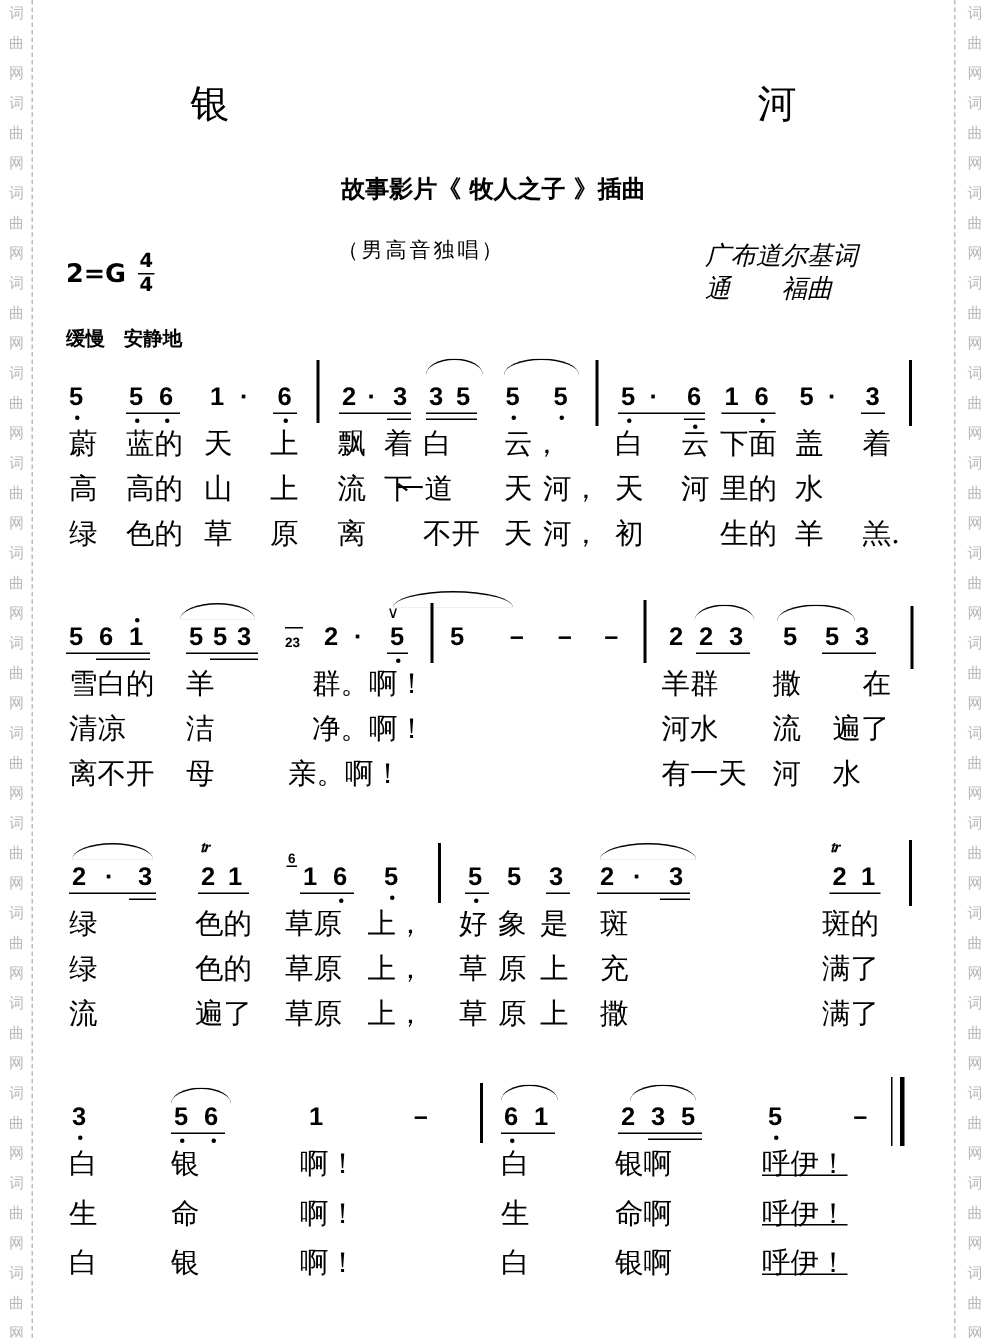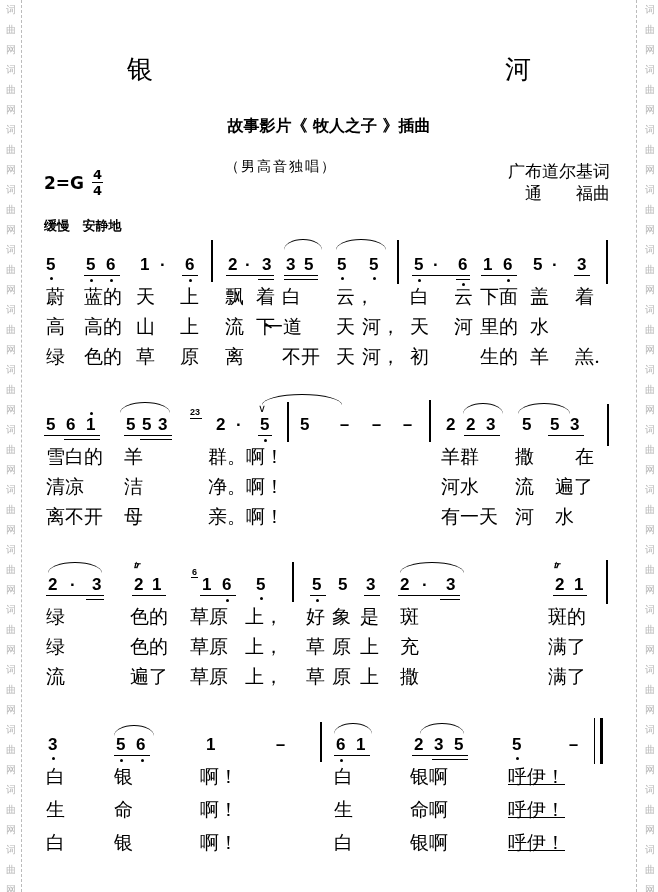--- a/index.html
+++ b/index.html
@@ -28,21 +28,21 @@
     position: absolute; top: 116px; left: 0; width: 658px; text-align: center;
     font-size: 16px; font-weight: bold; font-family: "DejaVu Sans", sans-serif;
   }
   .vocal {
     position: absolute; top: 158px; left: 225px; font-size: 14px;
     font-family: Liberation Sans, sans-serif; letter-spacing: 2px;
   }
   .credits {
     position: absolute; top: 160px; left: 470px; font-size: 17px; line-height: 22px;
   }
-  .credits div { display: flex; justify-content: flex-end; width: 140px; }
+  .credits div { display: flex; justify-content: flex-start; width: 140px; font-style: italic; }
   .credits .composer span:first-child { letter-spacing: 0; }
   .key {
     position: absolute; top: 168px; left: 44px; font-size: 17px; font-weight: bold;
     font-family: "DejaVu Sans", sans-serif; display: flex; align-items: center; gap: 8px;
   }
   .frac { display: inline-flex; flex-direction: column; align-items: center; font-size: 13px; line-height: 13px; }
   .frac .bar { width: 11px; border-top: 1.5px solid #000; margin: 1px 0; }
   .tempo {
     position: absolute; top: 217px; left: 44px; font-size: 13px; font-weight: bold;
     font-family: "DejaVu Sans", sans-serif; word-spacing: 8px;
@@ -350,21 +350,21 @@
   <span class="note" style="left:86px;top:15px">1</span>
   <span class="dot" style="left:90px;top:12px"></span>
   <span class="ul" style="left:44px;top:35px;width:56px"></span>
   <span class="ul" style="left:64px;top:39px;width:36px"></span>
   <span class="slur" style="left:120px;top:2px;width:50px"></span>
   <span class="note" style="left:126px;top:15px">5</span>
   <span class="note" style="left:142px;top:15px">5</span>
   <span class="note" style="left:158px;top:15px">3</span>
   <span class="ul" style="left:124px;top:35px;width:48px"></span>
   <span class="ul" style="left:140px;top:39px;width:32px"></span>
-  <span class="grace" style="left:190px;top:8px">23</span>
+  <span class="grace" style="left:190px;top:24px">23</span>
   <span class="ul" style="left:190px;top:18px;width:12px"></span>
   <span class="note" style="left:216px;top:15px">2</span>
   <span class="note" style="left:236px;top:15px">·</span>
   <span class="mark" style="left:258px;top:2px">∨</span>
   <span class="slur" style="left:262px;top:-6px;width:80px"></span>
   <span class="note" style="left:260px;top:15px">5</span>
   <span class="ul" style="left:258px;top:35px;width:14px"></span>
   <span class="dot" style="left:264px;top:39px"></span>
   <span class="barline" style="left:287px;top:2px;height:40px"></span>
   <span class="note" style="left:300px;top:15px">5</span>
@@ -396,21 +396,21 @@
     <span class="lyric" style="left:46px;top:74px">清凉</span>
     <span class="lyric" style="left:124px;top:74px">洁</span>
     <span class="lyric" style="left:208px;top:74px">净。啊！</span>
     <span class="lyric" style="left:441px;top:74px">河水</span>
     <span class="lyric" style="left:515px;top:74px">流</span>
     <span class="lyric" style="left:555px;top:74px">遍了</span>
   </div>
   <div>
     <span class="lyric" style="left:46px;top:104px">离不开</span>
     <span class="lyric" style="left:124px;top:104px">母</span>
-    <span class="lyric" style="left:208px;top:104px">亲。啊！</span>
+    <span class="lyric" style="left:192px;top:104px">亲。啊！</span>
     <span class="lyric" style="left:441px;top:104px">有一天</span>
     <span class="lyric" style="left:515px;top:104px">河</span>
     <span class="lyric" style="left:555px;top:104px">水</span>
   </div>
 </div>
 
 <div class="row" style="top:560px">
   <span class="slur" style="left:48px;top:2px;width:54px"></span>
   <span class="note" style="left:48px;top:15px">2</span>
   <span class="note" style="left:70px;top:15px">·</span>

